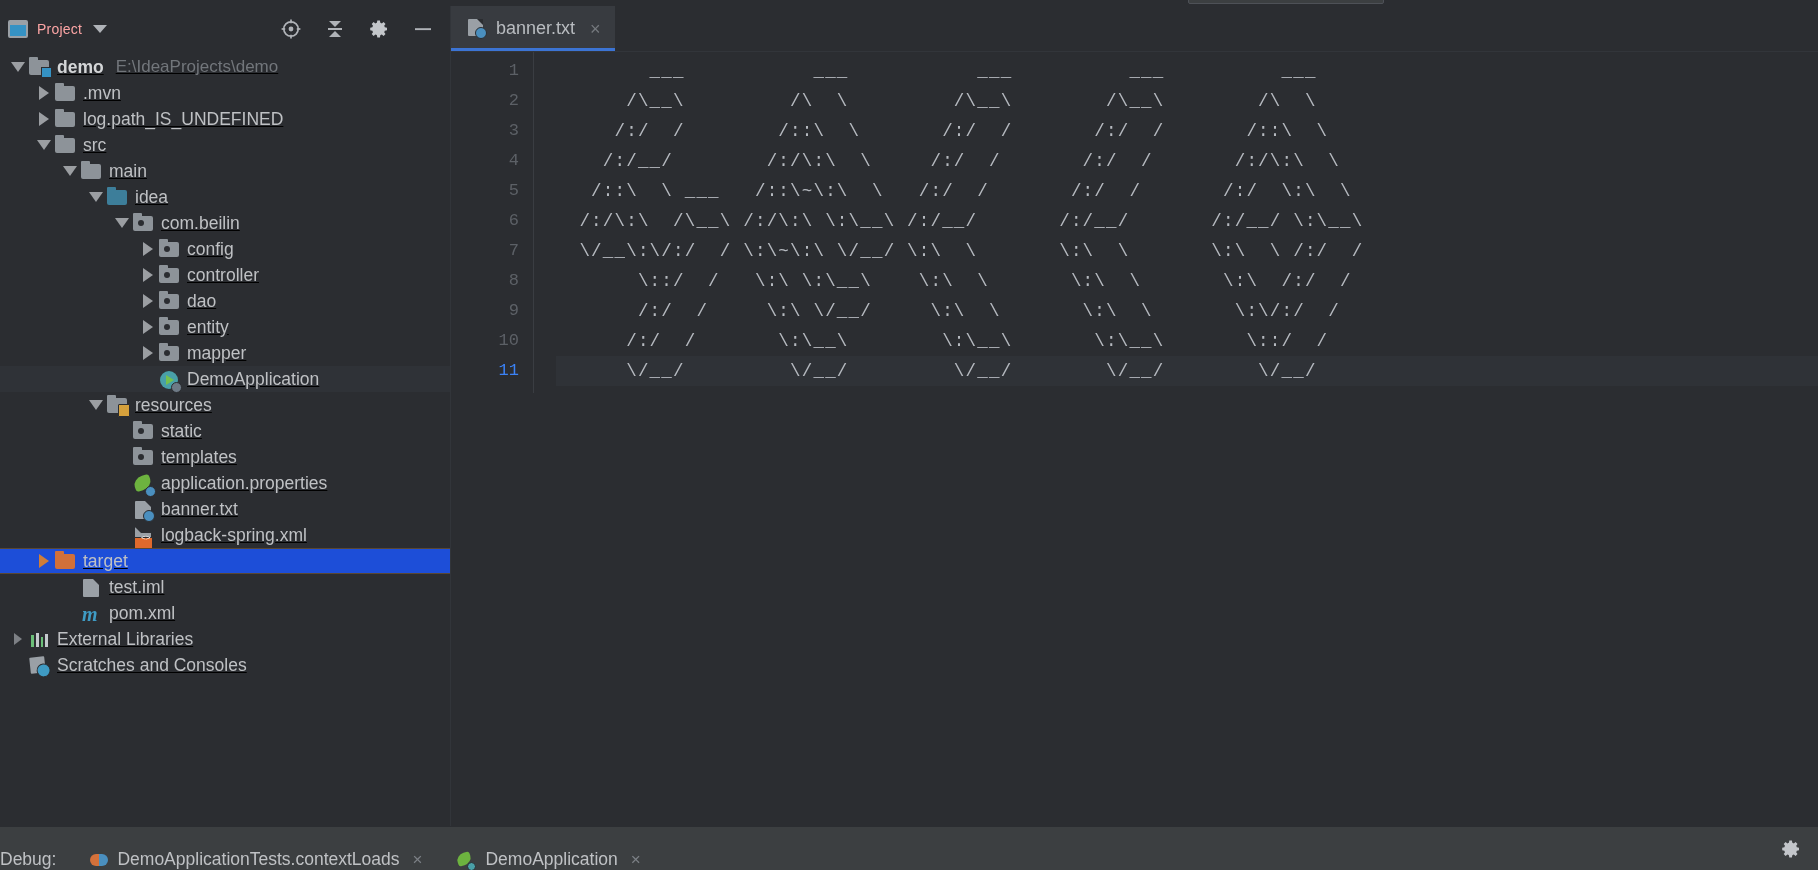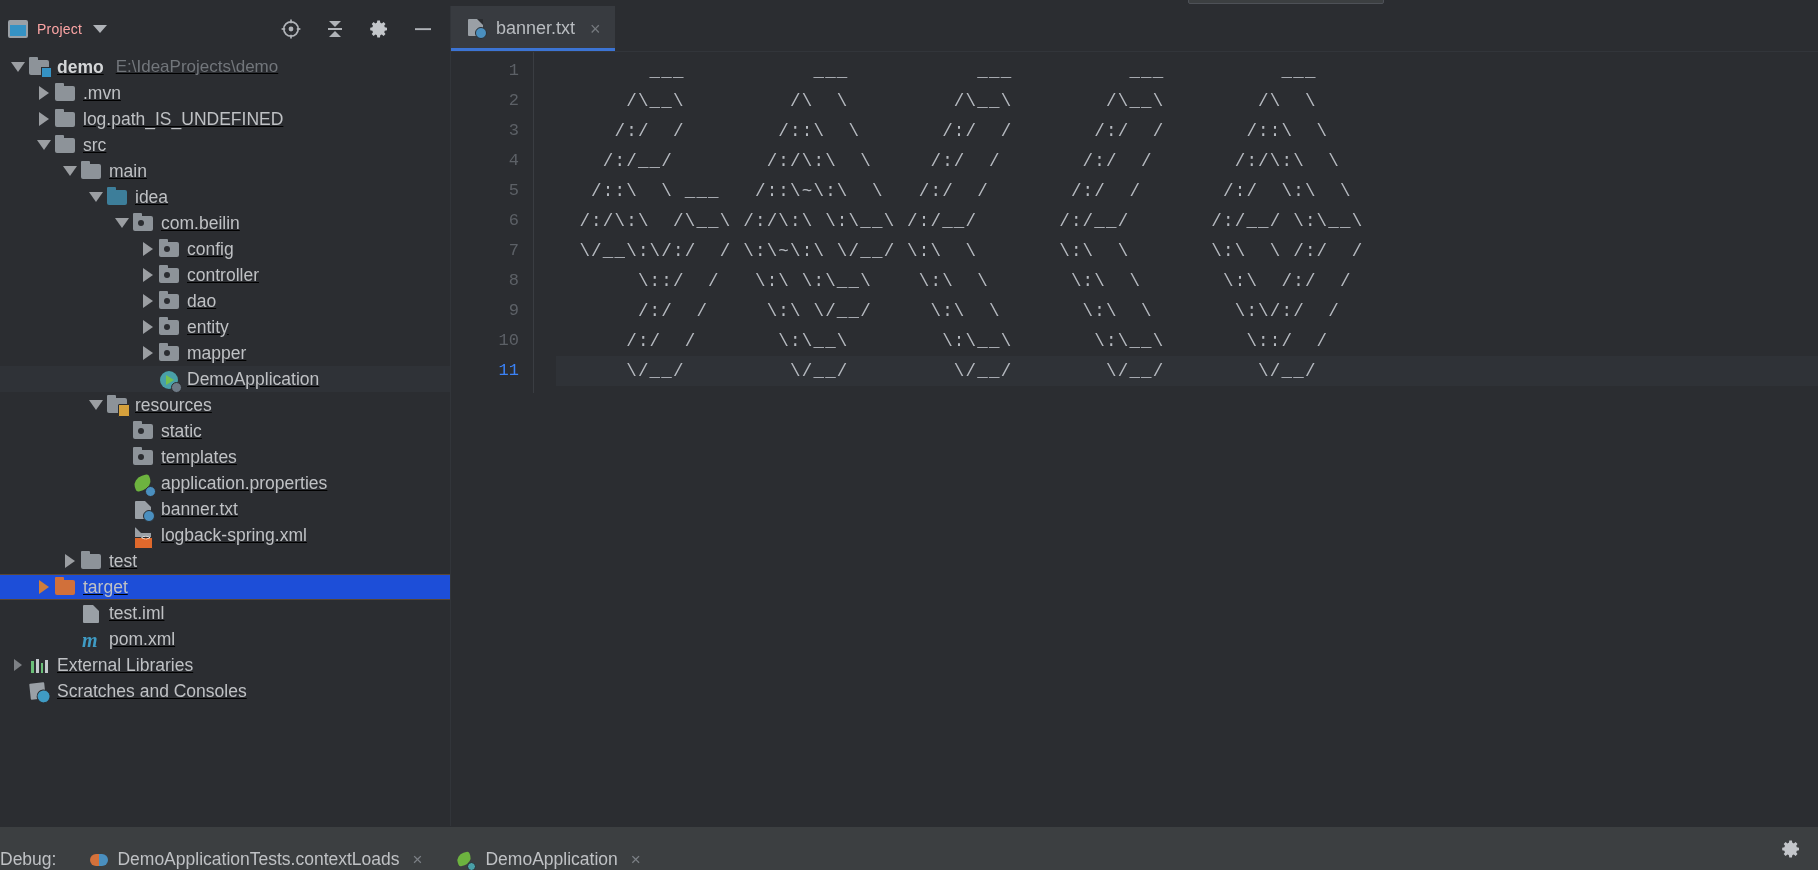--- a/index.html
+++ b/index.html
@@ -575,30 +575,20 @@
             <span class="lbl">banner.txt</span>
           </div>
           <div class="row">
             <span style="display:inline-block;width:112px;flex:0 0 112px;"></span>
             <span class="twisty"></span>
             <span class="ico">
               <span class="file badge-orange badge-xml"></span>
             </span>
             <span class="lbl">logback-spring.xml</span>
           </div>
-          <div class="row">
-            <span style="display:inline-block;width:60px;flex:0 0 60px;"></span>
-            <span class="twisty">
-              <span class="tri-right"></span>
-            </span>
-            <span class="ico">
-              <span class="folder"></span>
-            </span>
-            <span class="lbl">test</span>
-          </div>
           <div class="row target-hl">
             <span style="display:inline-block;width:34px;flex:0 0 34px;"></span>
             <span class="twisty">
               <span class="tri-right orange"></span>
             </span>
             <span class="ico">
               <span class="folder orange"></span>
             </span>
             <span class="lbl">target</span>
           </div>

